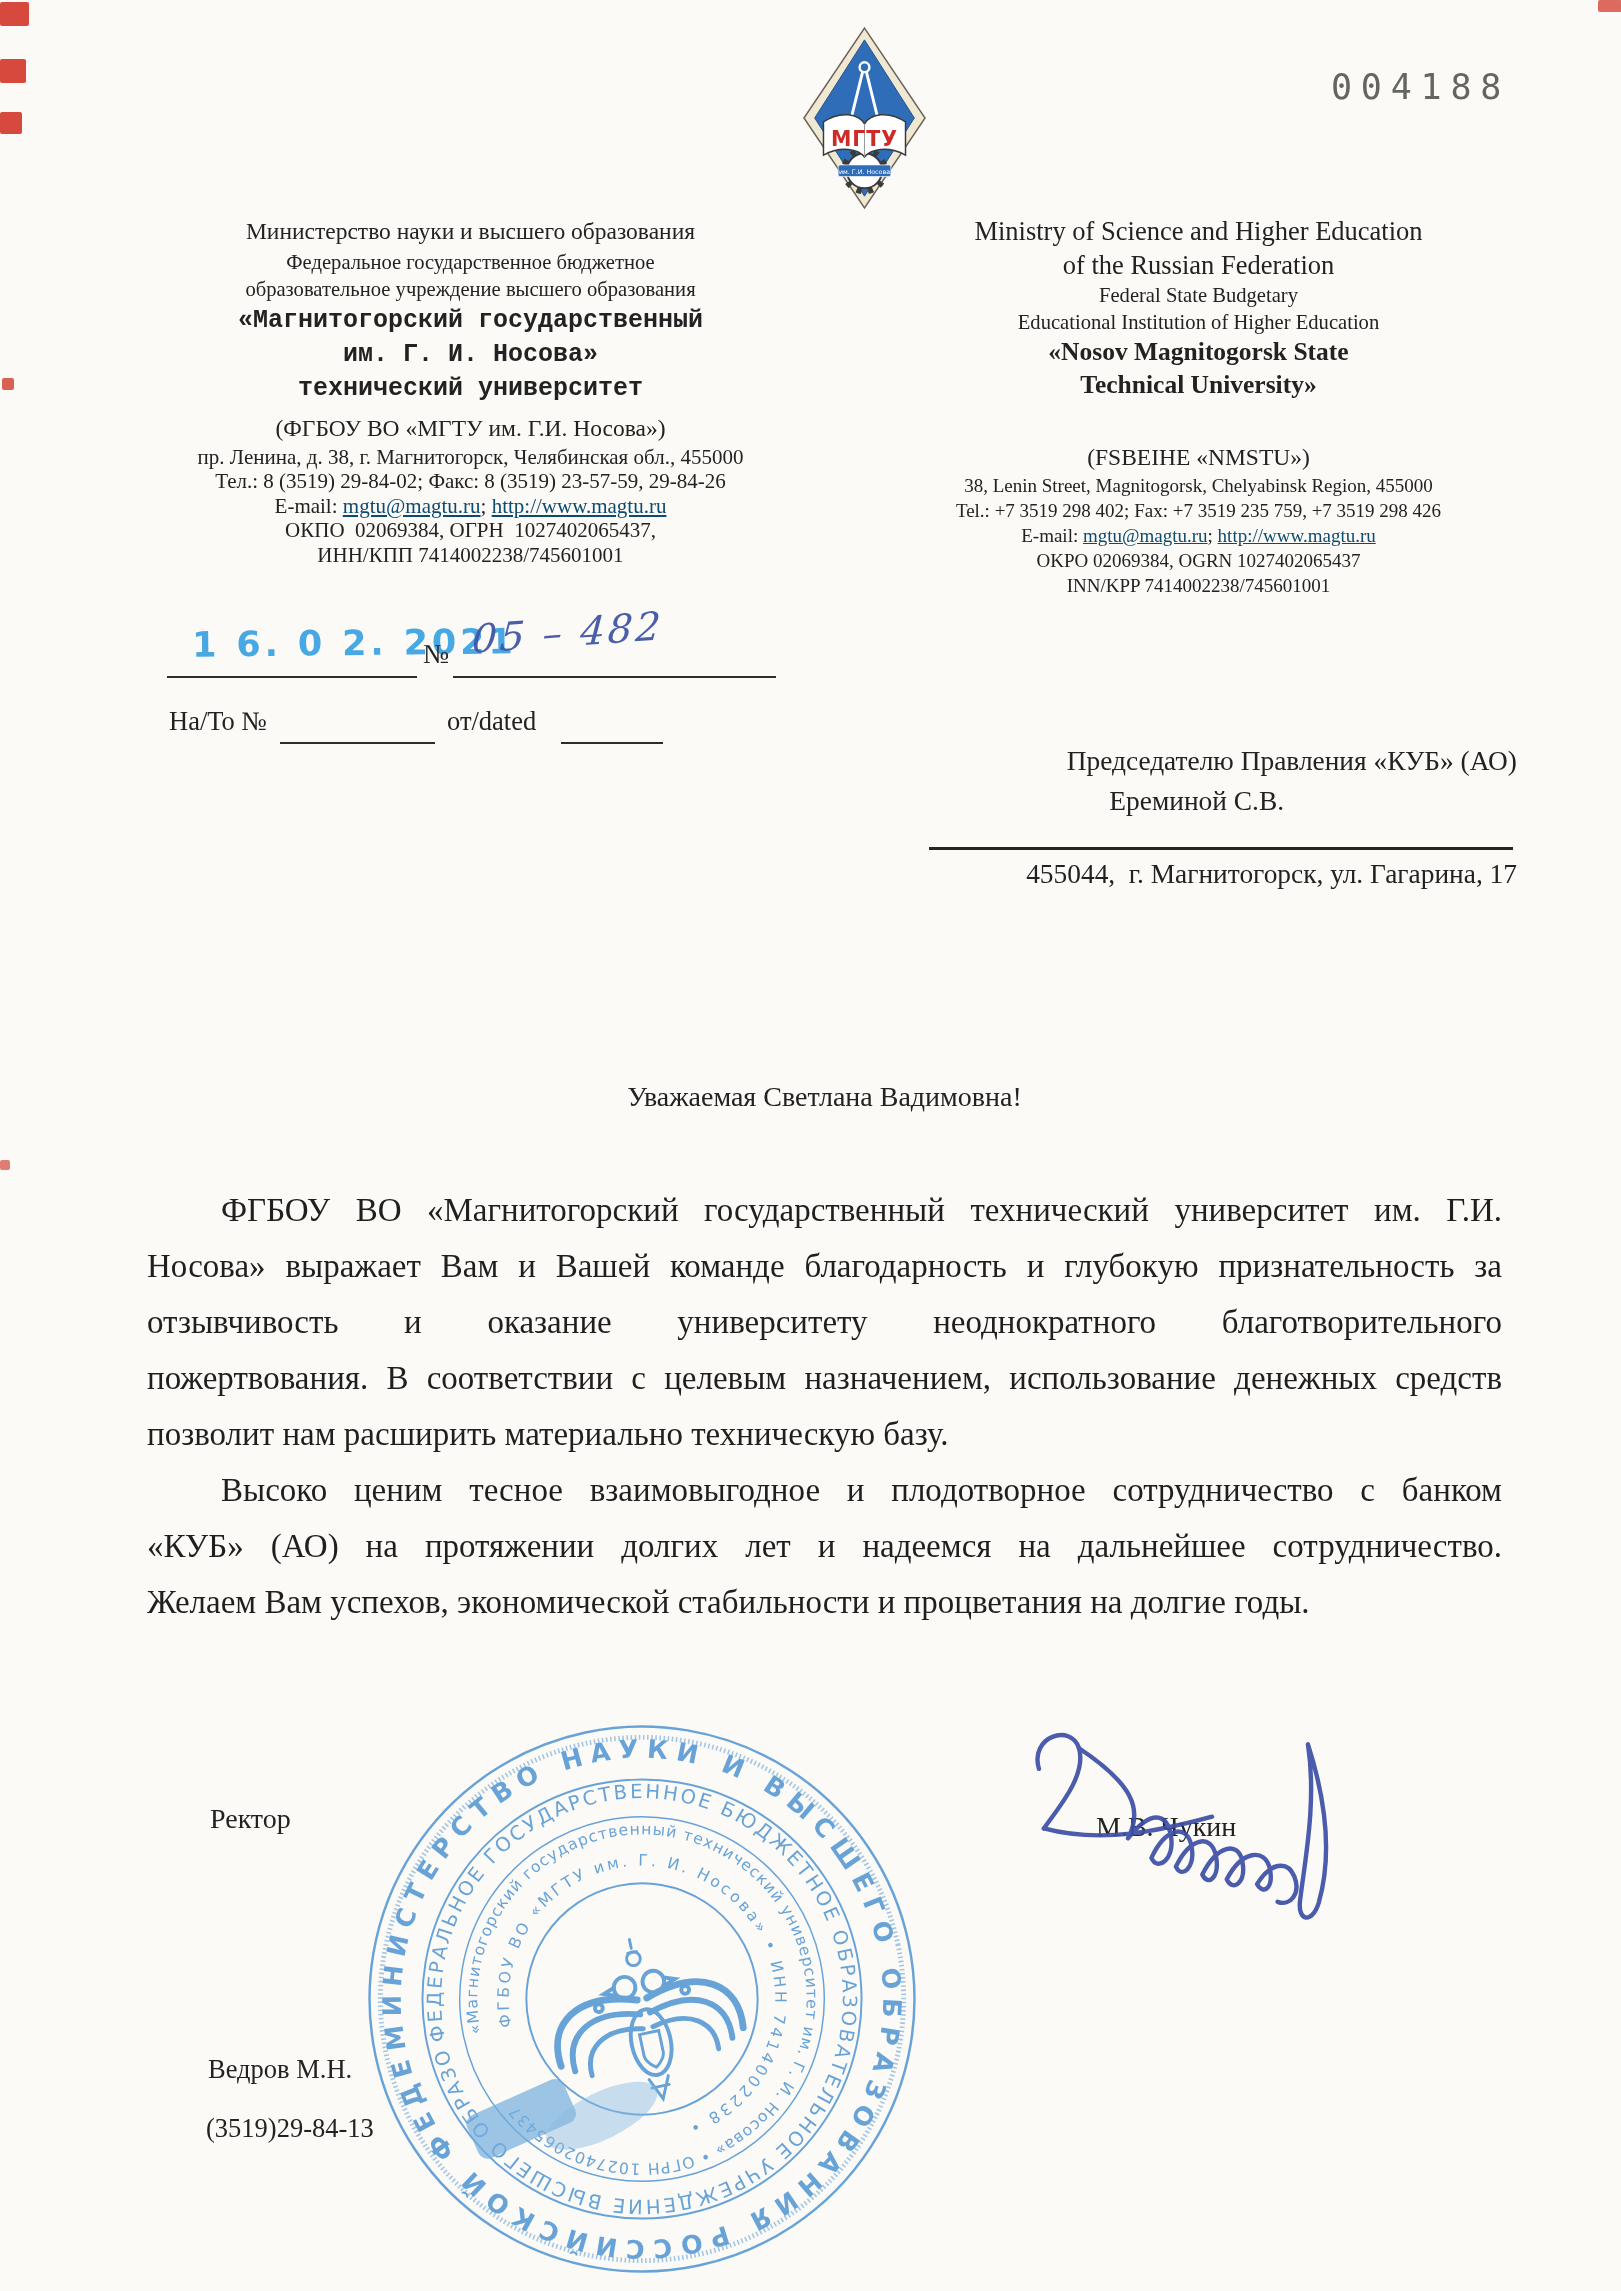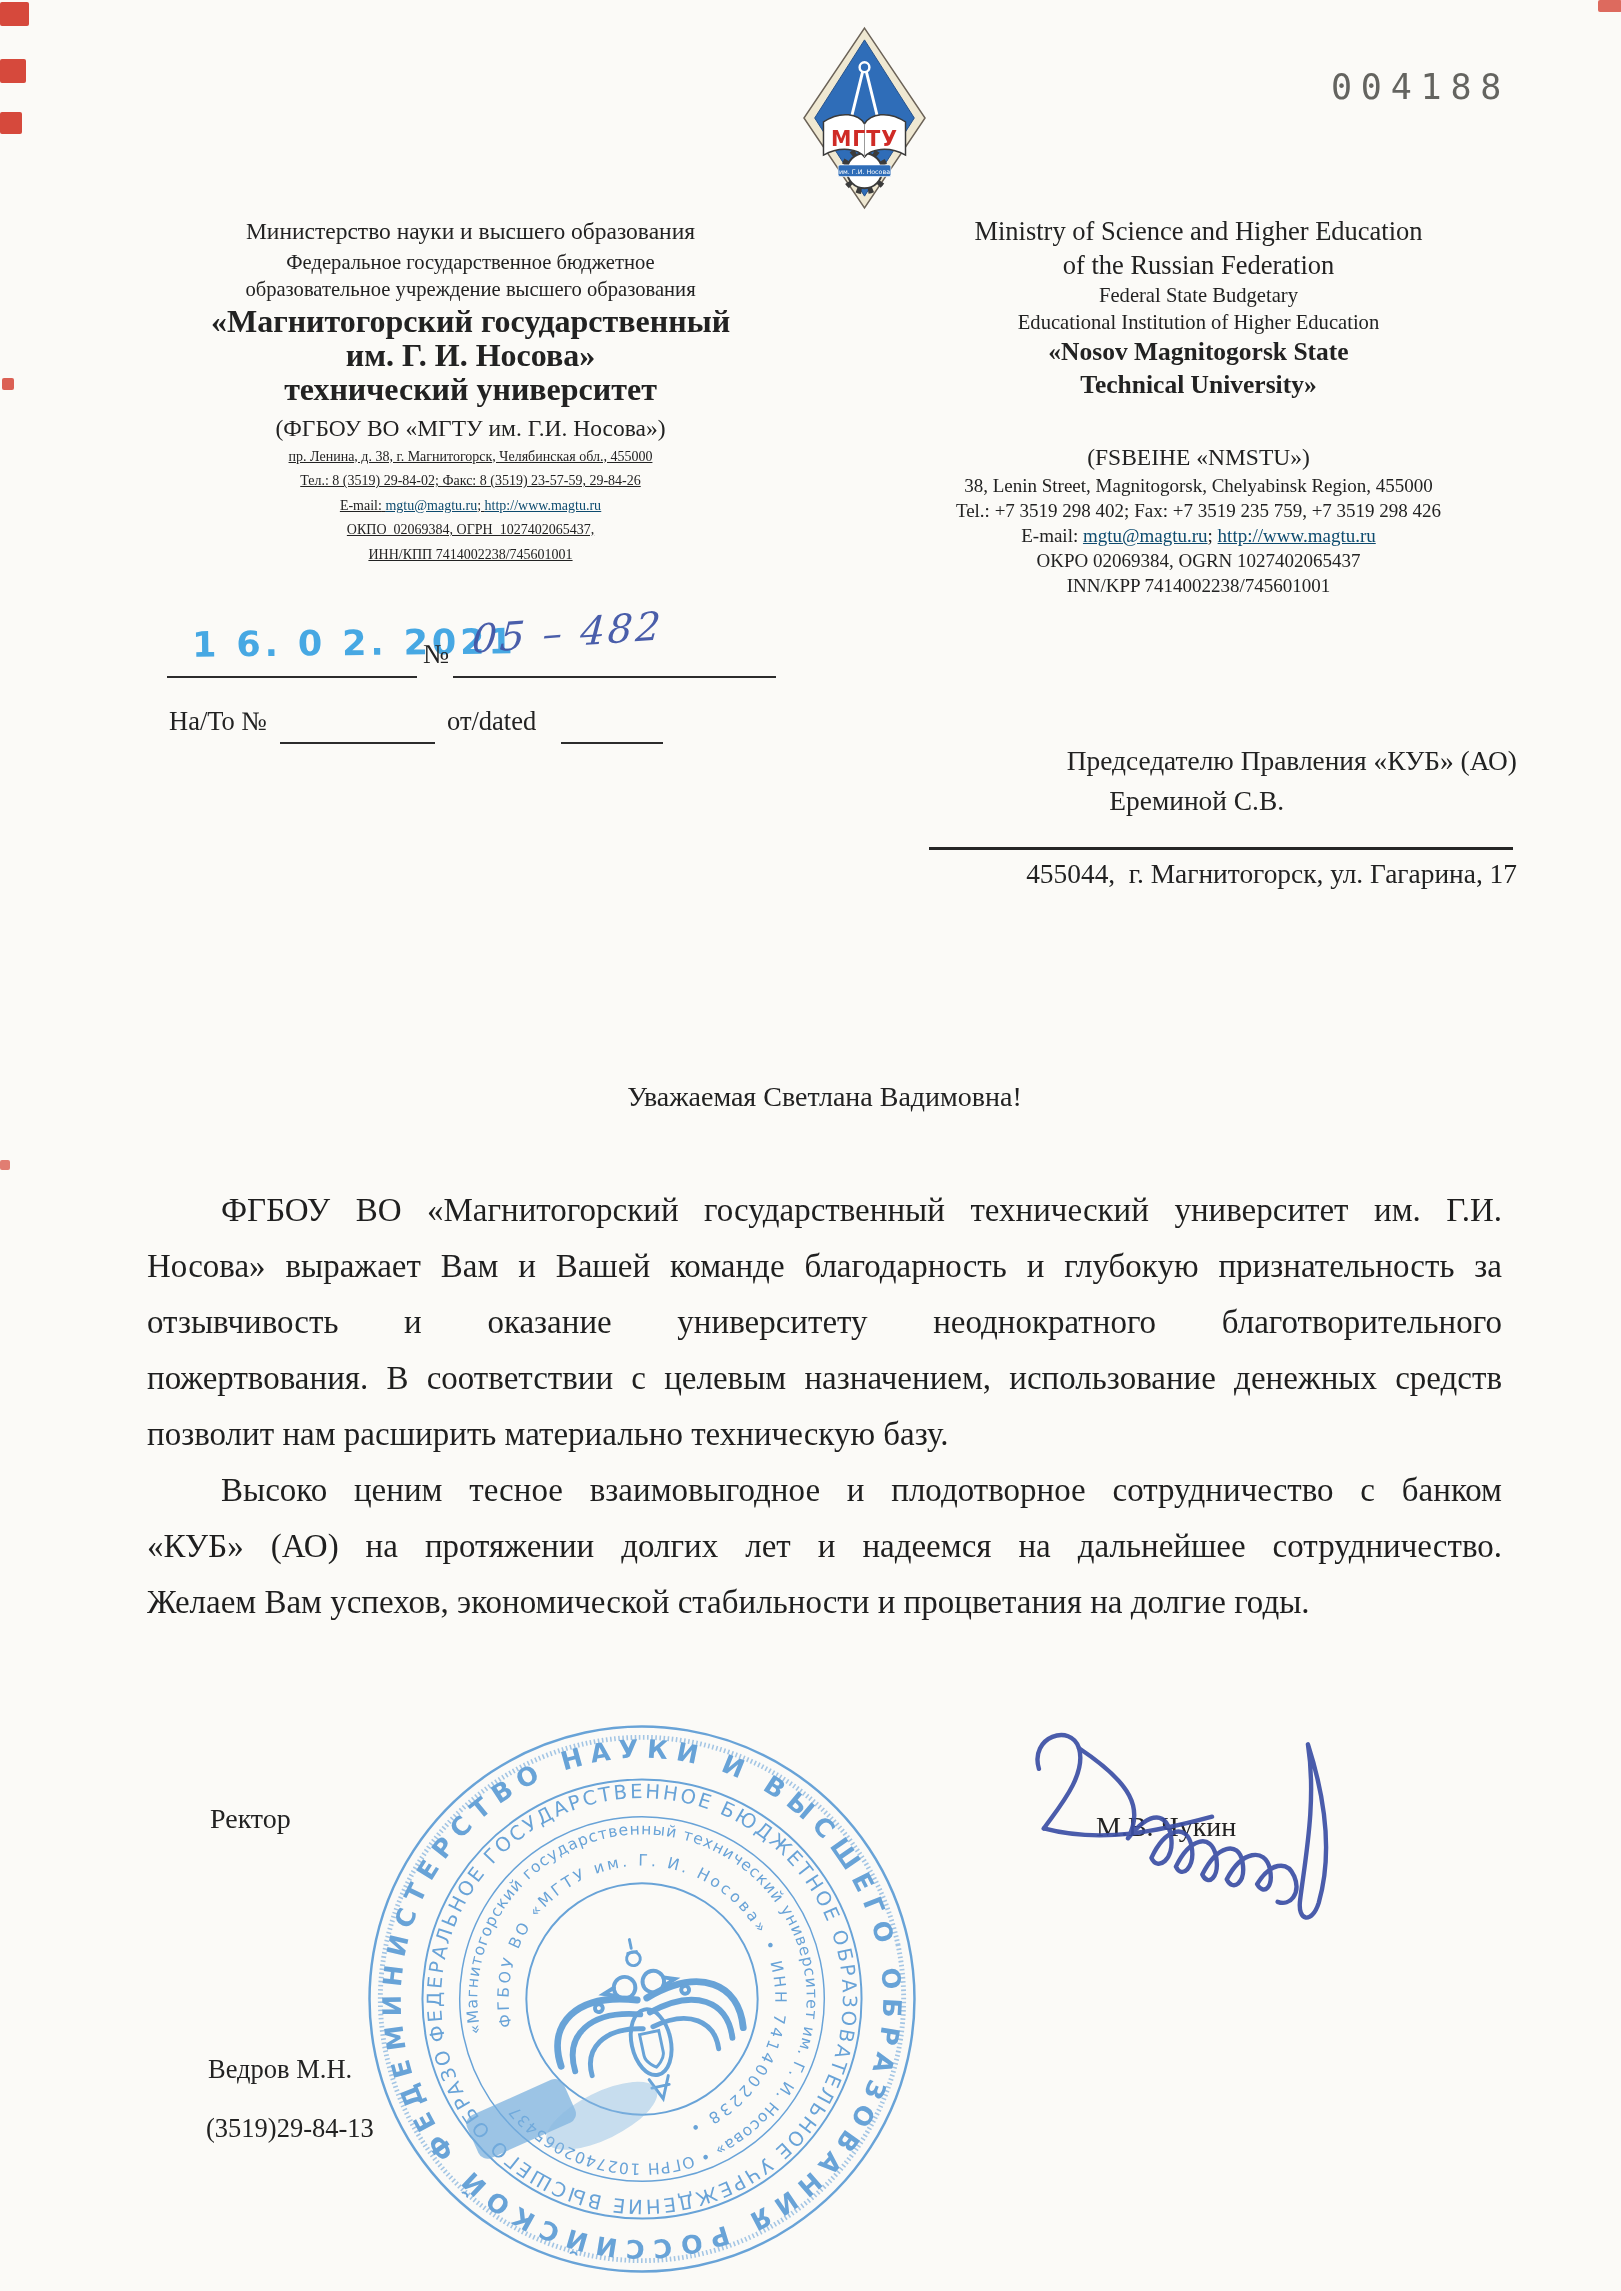--- a/index.html
+++ b/index.html
@@ -6,23 +6,23 @@
   body{position:relative;width:1621px;height:2292px;overflow:hidden;
        font-family:"Liberation Serif","DejaVu Serif",serif;color:#222;}
   .abs{position:absolute;}
   .ctr{text-align:center;}
   .pre{white-space:pre;}
   
   .col-ru{left:98px;top:214px;width:745px;}
   .col-en{left:863px;top:214px;width:671px;}
   .ru-big{font-size:23.5px;line-height:35px;}
   .ru-med{font-size:20.6px;line-height:27.4px;}
-  .ru-bold{font-size:32px;line-height:34px;font-weight:bold;}
+  .ru-bold{font-size:25px;line-height:34px;font-weight:bold;font-family:Liberation Mono, monospace;}
   .ru-paren{font-size:23.5px;line-height:33px;margin-top:5.9px;}
-  .ru-small{font-size:14px;line-height:24.5px;text-decoration:underline;}
+  .ru-small{font-size:21px;line-height:24.5px;}
   .en-big{font-size:26.5px;line-height:34px;}
   .en-med{font-size:20.6px;line-height:26.5px;}
   .en-bold{font-size:25.5px;line-height:33px;font-weight:bold;}
   .en-paren{font-size:23.5px;line-height:31px;margin-top:41px;}
   .en-small{font-size:19px;line-height:25px;}
   .lnk{color:#0c4a6e;text-decoration:underline;cursor:pointer;}
   
   .formline{position:absolute;height:2px;background:#2c2c2c;}
   .datestamp{font-family:"DejaVu Sans",sans-serif;font-weight:700;font-size:35px;
              letter-spacing:3.9px;color:#38a2e2;opacity:.92;transform:rotate(-.6deg);}

